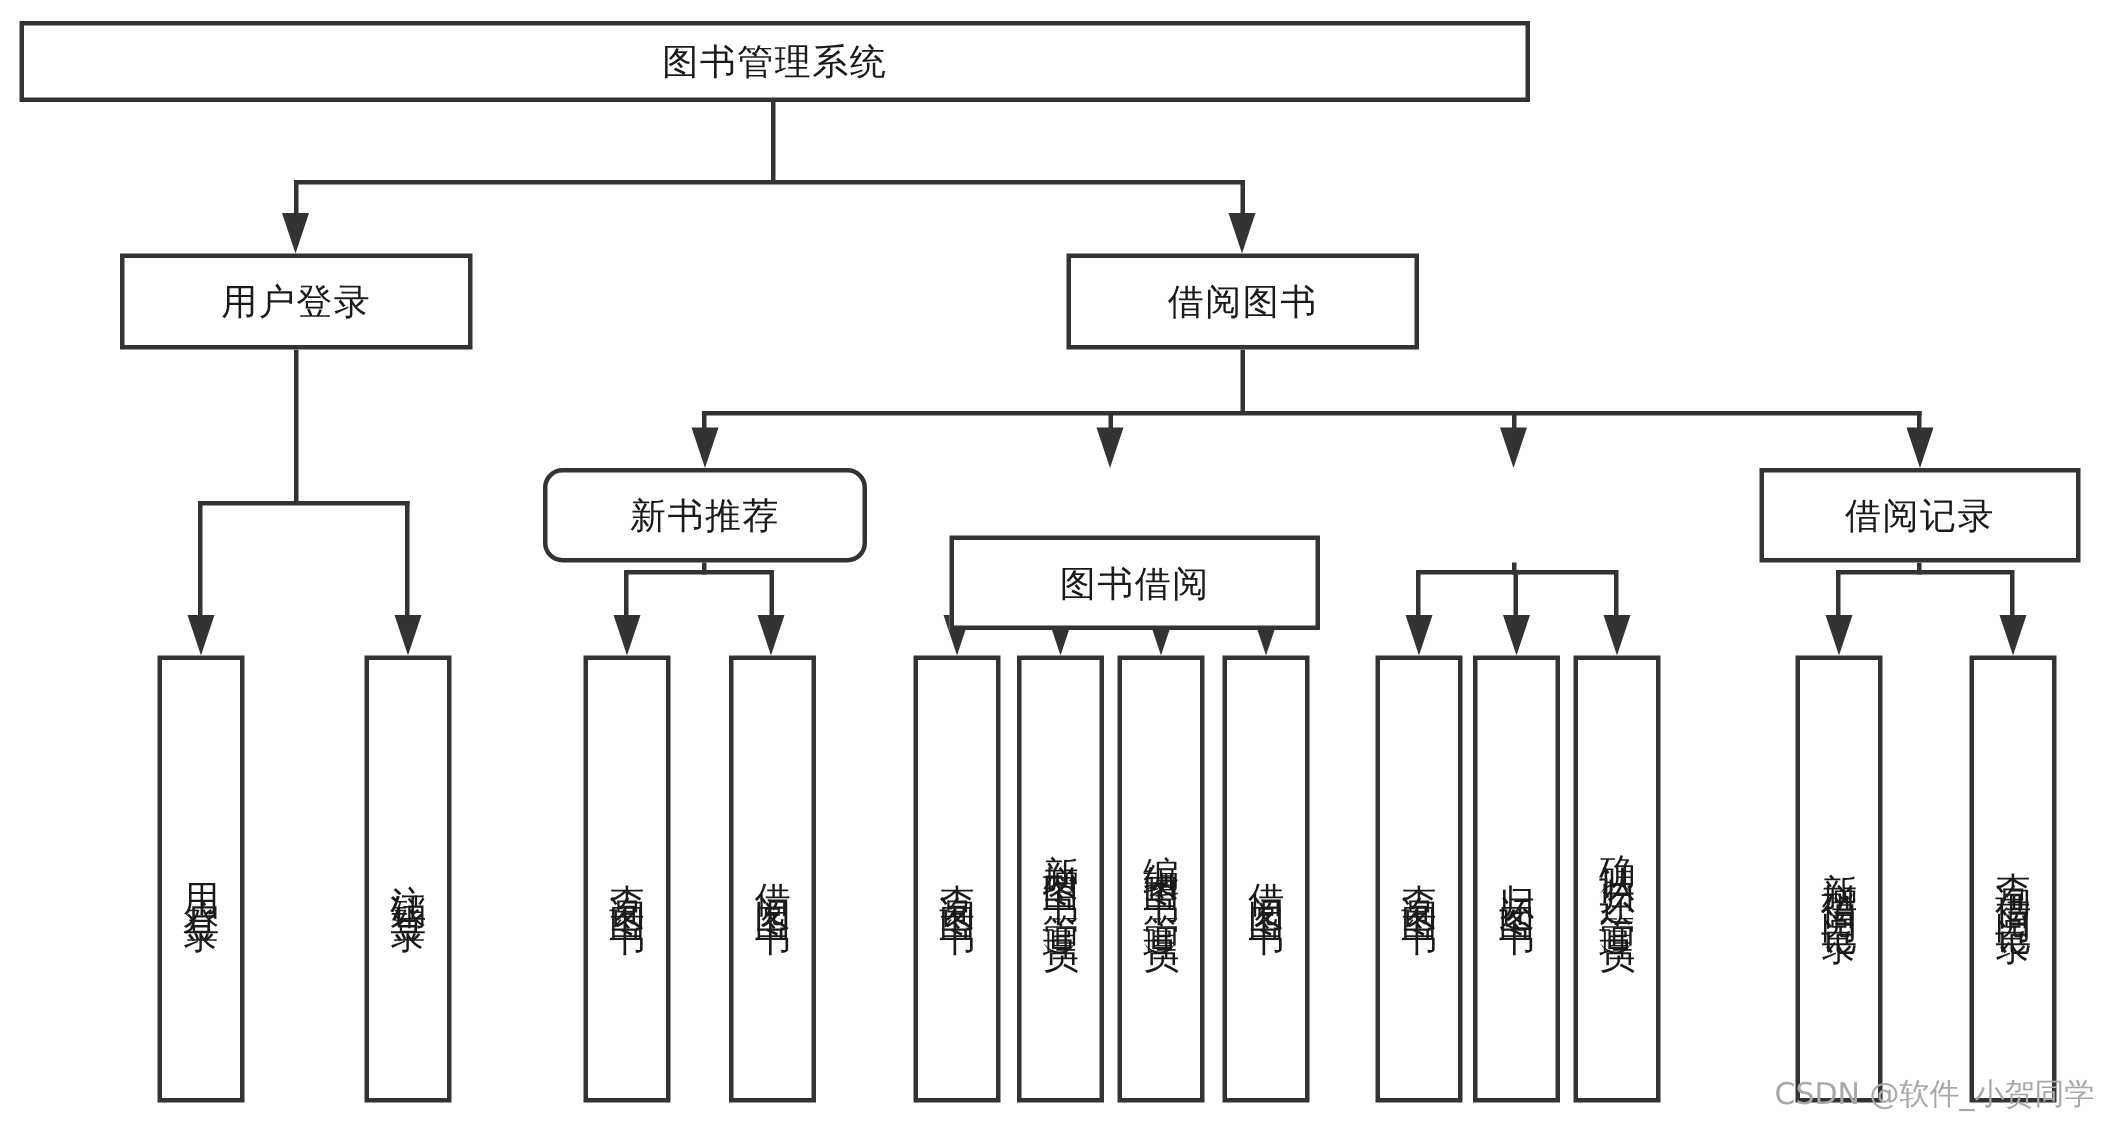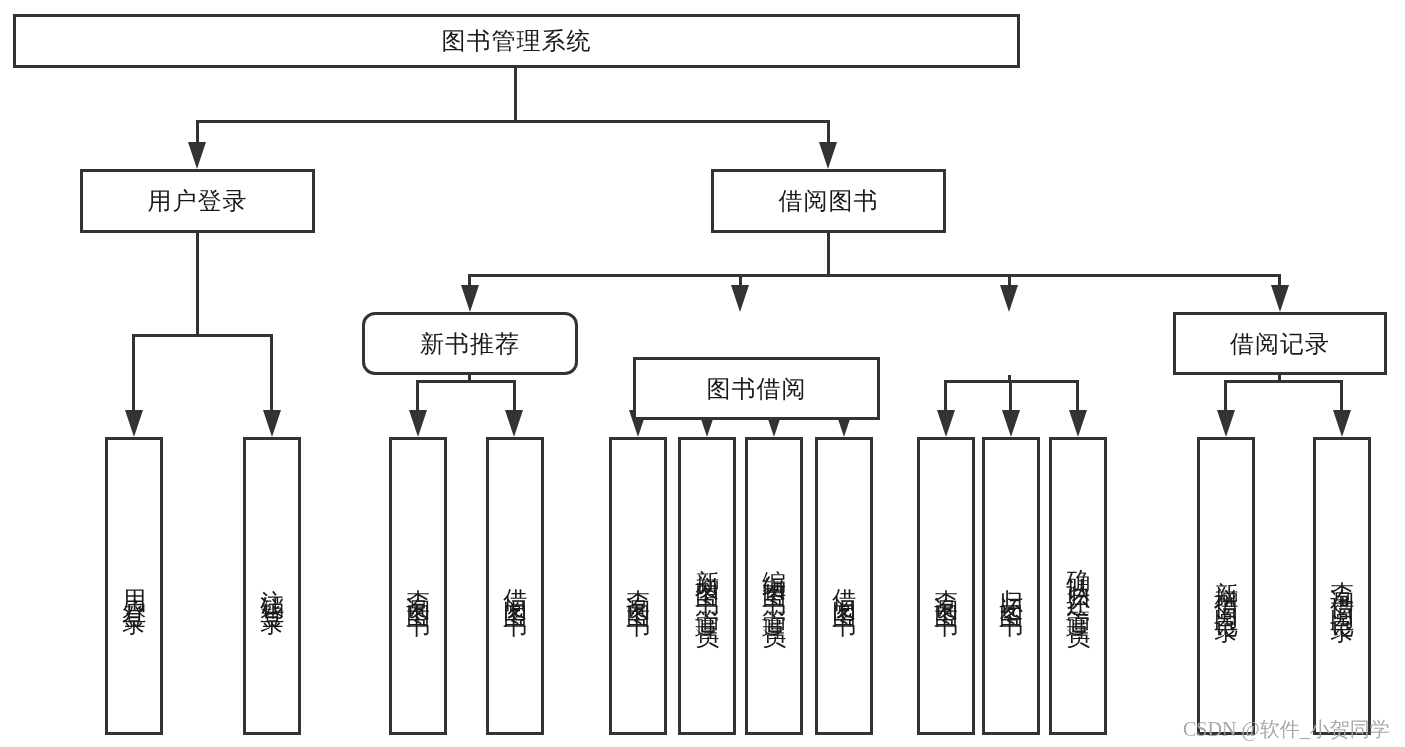--- a/index.html
+++ b/index.html
@@ -34,21 +34,20 @@
     border-right:9px solid transparent;
     border-top:27px solid #333333;
   }
   .watermark{
     position:absolute;
     left:1183px;top:716px;
     font-size:20px;
     color:#a8a8a8;
     z-index:10;
     white-space:nowrap;
-    font-family:Liberation Serif, serif;
   }
 </style>
 </head>
 <body>
 
 <div id="canvas">
 
   <div class="v" style="left:514px;top:68px;height:52px;"></div>
 
   <div class="h" style="left:196px;top:120px;width:634px;"></div>

